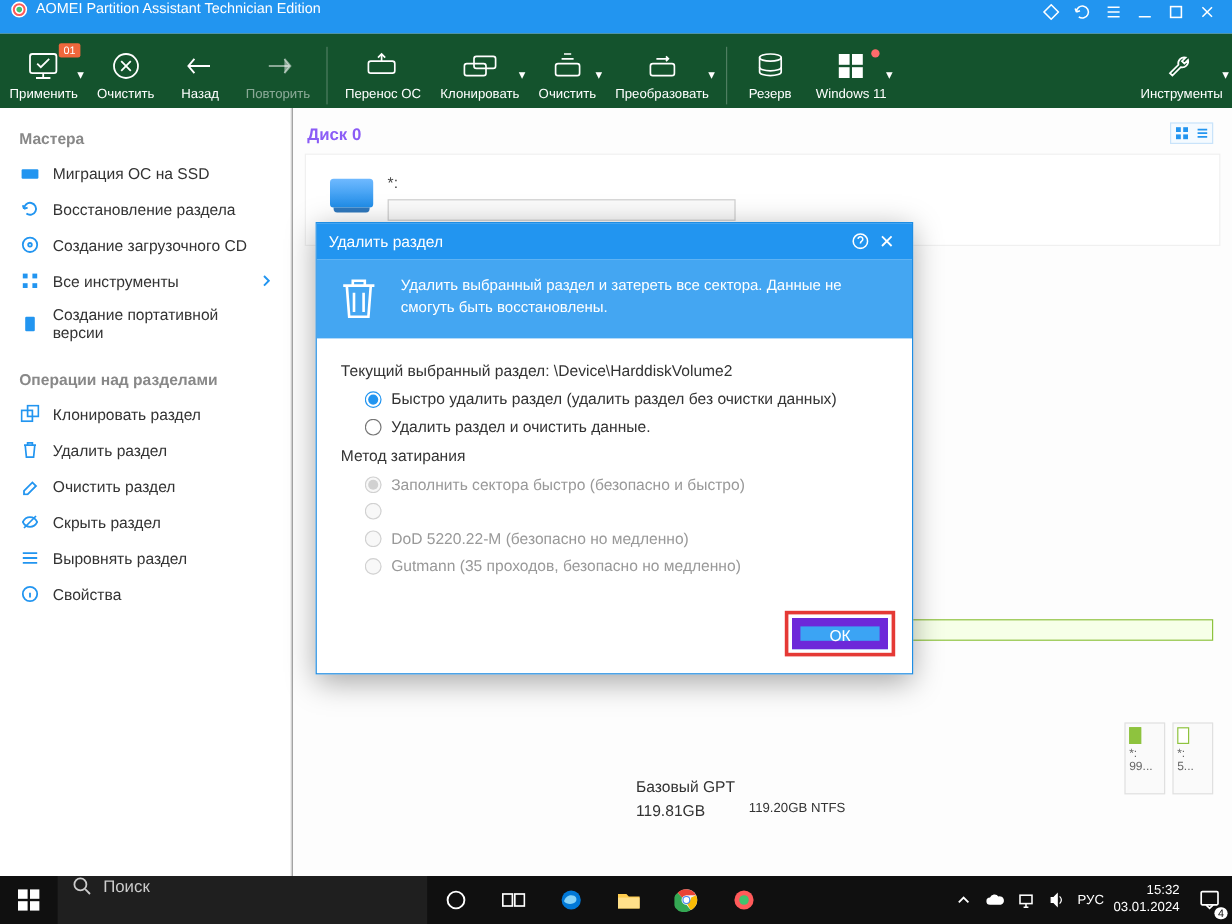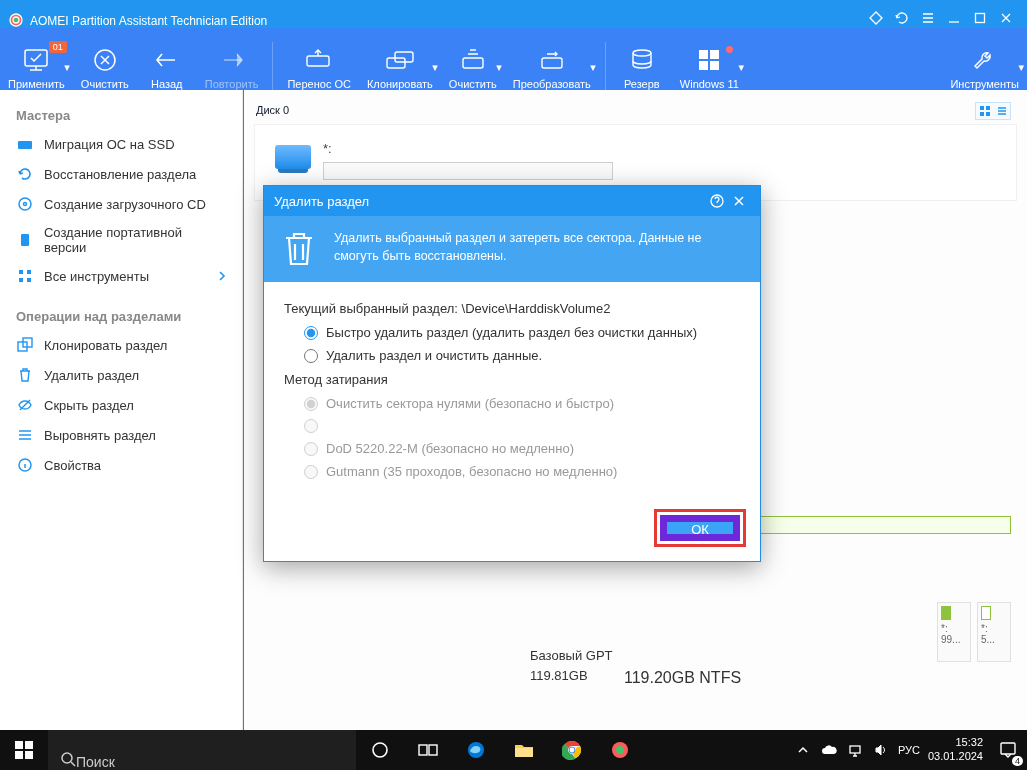--- a/index.html
+++ b/index.html
@@ -1,68 +1,68 @@
 <!DOCTYPE html>
 <html><head>
 <meta charset="utf-8">
 <style>
 * { margin: 0; padding: 0; box-sizing: border-box; font-family: "Segoe UI", Tahoma, sans-serif; }
 body { width: 1027px; height: 770px; background: #fff; overflow: hidden; position: relative; }
 
 
-.titlebar { height: 28px; background: #2295f0; color: #fff; display: flex; align-items: flex-end; padding: 0 8px; font-size: 12px; }
+.titlebar { height: 28px; background: #2295f0; color: #fff; display: flex; align-items: flex-start; padding: 0 8px; font-size: 12px; }
 .titlebar .logo { width: 16px; height: 16px; margin-right: 6px; display:flex; align-items:center; justify-content:center;}
 .titlebar .spacer { flex: 1; }
 .titlebar .win-btn { width: 26px; height: 20px; display: flex; align-items: center; justify-content: center; cursor: pointer; }
 .titlebar svg { fill: none; stroke: #fff; stroke-width: 1.3; }
 
 
-.toolbar { height: 62px; background: #3b82f6; display: flex; align-items: flex-end; padding-top: 6px; }
+.toolbar { height: 62px; background: #14532d; display: flex; align-items: center; padding-top: 6px; }
 .toolbar .sep { width: 1px; height: 48px; background: rgba(255,255,255,0.25); margin: 2px 6px 0 6px; }
 .tool-btn { min-width: 60px; padding: 0 8px; text-align: center; color: #fff; font-size: 11px; cursor: pointer; position: relative;}
 .tool-btn.disabled { color: rgba(255,255,255,0.5); }
 .tool-btn.disabled svg { stroke: rgba(255,255,255,0.5); fill: rgba(255,255,255,0.5);}
 .tool-btn .icon { height: 32px; display: flex; align-items: center; justify-content: center; margin-bottom: 2px;}
 .tool-btn .caret { position:absolute; right:3px; bottom:16px; }
 .tool-btn .badge { position:absolute; top:-3px; right:6px; background:#f0673c; color:#fff; font-size:9px; padding:0 4px; border-radius:2px; line-height:12px;}
 .tool-btn .dot { position:absolute; top:2px; right:14px; width:7px; height:7px; background:#ff6b6b; border-radius:50%;}
 .tool-spacer { flex:1;}
 
 
 .main { display:flex; height: 640px; }
 .sidebar { width: 244px; background:#fff; border-right:1px solid #737373; padding:10px 0; overflow:hidden; position:relative;}
 .sidebar::after{content:"";position:absolute;right:0;top:0;bottom:0;width:1px;background:#e7e7e7;}
 .panel-head { color:#888; font-size:13px; padding:8px 16px 6px; font-weight:600;}
 .panel-item { display:flex; align-items:center; padding:6px 16px; font-size:13px; color:#333; cursor:pointer; gap:10px;}
 .panel-item .pi-icon { width:18px; height:18px; display:flex; align-items:center; justify-content:center; color:#2295f0;}
 .panel-item .pi-chevron { margin-left:auto; color:#2295f0; display:flex;}
 
 .content { flex:1; background:#fdfdfd; padding:10px 10px 0 10px; position:relative;}
-.disk-title { font-size:11px; font-weight:400; color:#0f172a; padding:4px 2px 8px;}
+.disk-title { font-size:14px; font-weight:700; color:#8b5cf6; padding:4px 2px 8px;}
 .view-toggle { position:absolute; right:16px; top:12px; width:36px; height:18px; border:1px solid #c9e3fa; background:#f4faff; display:flex;}
 .view-toggle span{flex:1; display:flex; align-items:center; justify-content:center;}
 .disk-box { background:#fff; border:1px solid #f0f0f0; padding:16px 20px 20px;}
 .disk-row { display:flex; align-items:flex-start; gap:12px;}
 .disk-icon { width:36px; height:24px; background:linear-gradient(#6fb9ff,#1f8de8); border-radius:3px; position:relative; margin-top:4px;}
 .disk-icon::after{ content:""; position:absolute; left:3px; right:3px; bottom:-4px; height:4px; background:#2f78bd; border-radius:0 0 3px 3px;}
 .disk-label { font-size:13px; color:#444;}
 .part-box-a { margin-top:6px; width:290px; height:18px; border:1px solid #cfcfcf; background:#fafafa;}
 
 .bars { position:absolute; right:16px; top:426px; width:730px; display:flex; gap:6px;}
 .bar { height:18px; border:1px solid #8ec33e; background:linear-gradient(to right,#8ec33e 6%, #f6ffe8 6%);}
 .bar.s{width:54px;}
 .bar.l{flex:1;}
 
 .mini-disks { position:absolute; right:16px; top:512px; display:flex; gap:6px;}
 .mini { width:34px; height:60px; border:1px solid #e0e0e0; background:#fafafa; padding:3px; font-size:11px; color:#666;}
 .mini .mbox{width:10px;height:14px;border:1px solid #8ec33e;background:#8ec33e;margin-bottom:3px;}
 .mini .mbox.ntfs{background:#fff;}
 .mini .mlabel{font-size:10px;}
 .disk-summary { position:absolute; left:286px; top:556px; font-size:13px; color:#333; line-height:1.5;}
-.disk-summary .part-ntfs{position:absolute; left:94px; top:20px; font-size:16px; white-space:nowrap;}
+.disk-summary .part-ntfs{position:absolute; left:94px; top:20px; font-size:11px; white-space:nowrap;}
 
 
 .dialog { position:absolute; left:263px; top:185px; width:498px; background:#fff; box-shadow:0 6px 24px rgba(0,0,0,0.35); border:1px solid #1e8de3;}
 .dlg-title { height:30px; background:#2295f0; color:#fff; display:flex; align-items:center; padding:0 10px; font-size:13px;}
 .dlg-title .spacer{flex:1;}
 .dlg-title .tbtn{width:22px; height:22px; display:flex; align-items:center; justify-content:center; cursor:pointer;}
 .dlg-header { background:#44a6f2; color:#fff; padding:14px 16px; display:flex; gap:16px; align-items:flex-start; font-size:12.5px; line-height:1.4;}
 .dlg-header .hicon{width:38px; height:38px; display:flex; align-items:center; justify-content:center; flex-shrink:0;}
 .dlg-body { padding:14px 20px 18px; font-size:13px; color:#333;}
 .dlg-body .row{margin:5px 0;}
@@ -71,21 +71,21 @@
 .radio.disabled { color:#999; cursor:default;}
 .radio.disabled input{ accent-color:#bbb;}
 .sect-label{ margin-top:8px; margin-bottom:2px;}
 .dlg-footer { padding:8px 14px 14px; display:flex; justify-content:flex-end;}
 .ok-wrap { border:3px solid #e53935; padding:3px;}
 .ok-btn { width:80px; height:26px; background:#3ba4f4; color:#fff; border:7px solid #6d28d9; font-size:13px; cursor:pointer;}
 
 
 .taskbar { position:absolute; left:0; right:0; bottom:0; height:40px; background:#101010; display:flex; align-items:center; color:#fff;}
 .tb-btn{ width:48px; height:40px; display:flex; align-items:center; justify-content:center; cursor:pointer;}
-.search { flex:0 0 308px; height:40px; background:#1f1f1f; display:flex; align-items:flex-end; padding:0 12px; color:#ccc; font-size:14px;}
+.search { flex:0 0 308px; height:40px; background:#1f1f1f; display:flex; align-items:flex-start; padding:0 12px; gap:10px; color:#ccc; font-size:14px;}
 .tb-icons{display:flex;}
 .tb-spacer{flex:1;}
 .tray{display:flex; align-items:center; gap:8px; padding-right:6px; font-size:11px;}
 .tray .clock{text-align:right; line-height:1.25; font-size:11px;}
 .tray .tbi{width:18px;height:18px;display:flex;align-items:center;justify-content:center;}
 .notif { width:38px; height:40px; display:flex; align-items:center; justify-content:center; position:relative; cursor:pointer;}
 .notif .n-badge{position:absolute; right:4px; bottom:4px; font-size:9px; background:#fff; color:#111; border-radius:7px; padding:0 3px;}
 </style>
 </head>
 <body>
@@ -268,60 +268,68 @@
         <span class="pi-icon">
           <svg width="16" height="16" viewBox="0 0 16 16" stroke="#2295f0" fill="none" stroke-width="1.5">
             <circle cx="8" cy="8" r="6"></circle>
             <circle cx="8" cy="8" r="1.5"></circle>
           </svg>
         </span>
         <span>Создание загрузочного CD</span>
       </div>
     <div class="panel-item">
         <span class="pi-icon">
-          <svg width="16" height="16" viewBox="0 0 16 16" fill="#2295f0">
-            <rect x="4" y="2" width="8" height="12" rx="1"></rect>
-          </svg>
-        </span>
-        <span>Создание портативной версии</span>
-      </div>
-    <div class="panel-item">
-        <span class="pi-icon">
           <svg width="14" height="14" viewBox="0 0 14 14" fill="#2295f0">
             <rect x="1" y="1" width="4" height="4"></rect>
             <rect x="9" y="1" width="4" height="4"></rect>
             <rect x="1" y="9" width="4" height="4"></rect>
             <rect x="9" y="9" width="4" height="4"></rect>
           </svg>
         </span>
         <span>Все инструменты</span>
         <span class="pi-chevron">
           <svg width="10" height="10" viewBox="0 0 10 10" stroke="#2295f0" fill="none" stroke-width="1.6">
             <path d="M3 1l4 4-4 4"></path>
           </svg>
         </span>
       </div>
+    <div class="panel-item">
+        <span class="pi-icon">
+          <svg width="16" height="16" viewBox="0 0 16 16" fill="#2295f0">
+            <rect x="4" y="2" width="8" height="12" rx="1"></rect>
+          </svg>
+        </span>
+        <span>Создание портативной версии</span>
+      </div>
 
     <div class="panel-head" style="margin-top:10px">Операции над разделами</div>
     <div class="panel-item">
         <span class="pi-icon">
           <svg width="16" height="16" viewBox="0 0 16 16" stroke="#2295f0" fill="none" stroke-width="1.4">
             <rect x="1" y="5" width="9" height="9"></rect>
             <rect x="6" y="1" width="9" height="9"></rect>
           </svg>
         </span>
         <span>Клонировать раздел</span>
       </div>
     <div class="panel-item">
         <span class="pi-icon">
           <svg width="14" height="16" viewBox="0 0 14 16" stroke="#2295f0" fill="none" stroke-width="1.4">
             <path d="M2 4h10M5 4V2h4v2M3 4l1 10h6l1-10"></path>
           </svg>
         </span>
         <span>Удалить раздел</span>
+      </div>
+    <div class="panel-item">
+        <span class="pi-icon">
+          <svg width="16" height="16" viewBox="0 0 16 16" stroke="#2295f0" fill="none" stroke-width="1.5">
+            <path d="M3 12l7-7 3 3-7 7H3z"></path>
+          </svg>
+        </span>
+        <span>Очистить раздел</span>
       </div>
     <div class="panel-item">
         <span class="pi-icon">
           <svg width="16" height="16" viewBox="0 0 16 16" stroke="#2295f0" fill="none" stroke-width="1.4">
             <path d="M2 8s2-4 6-4 6 4 6 4-2 4-6 4-6-4-6-4z"></path>
             <path d="M3 13L13 3"></path>
           </svg>
         </span>
         <span>Скрыть раздел</span>
       </div>
@@ -427,21 +435,21 @@
         <input type="radio" name="del" checked="" style="">
         <span>Быстро удалить раздел (удалить раздел без очистки данных)</span>
       </label>
     <label class="radio">
         <input type="radio" name="del" style="">
         <span>Удалить раздел и очистить данные.</span>
       </label>
     <div class="row sect-label">Метод затирания</div>
     <label class="radio disabled">
         <input type="radio" name="m" disabled="" checked="" style="">
-        <span>Очистить сектора нулями (безопасно и быстро)</span>
+        <span>Заполнить сектора быстро (безопасно и быстро)</span>
       </label>
     <label class="radio disabled">
         <input type="radio" name="m" disabled="" style="">
       </label>
     <label class="radio disabled">
         <input type="radio" name="m" disabled="" style="">
         <span>DoD 5220.22-M (безопасно но медленно)</span>
       </label>
     <label class="radio disabled">
         <input type="radio" name="m" disabled="" style="">

